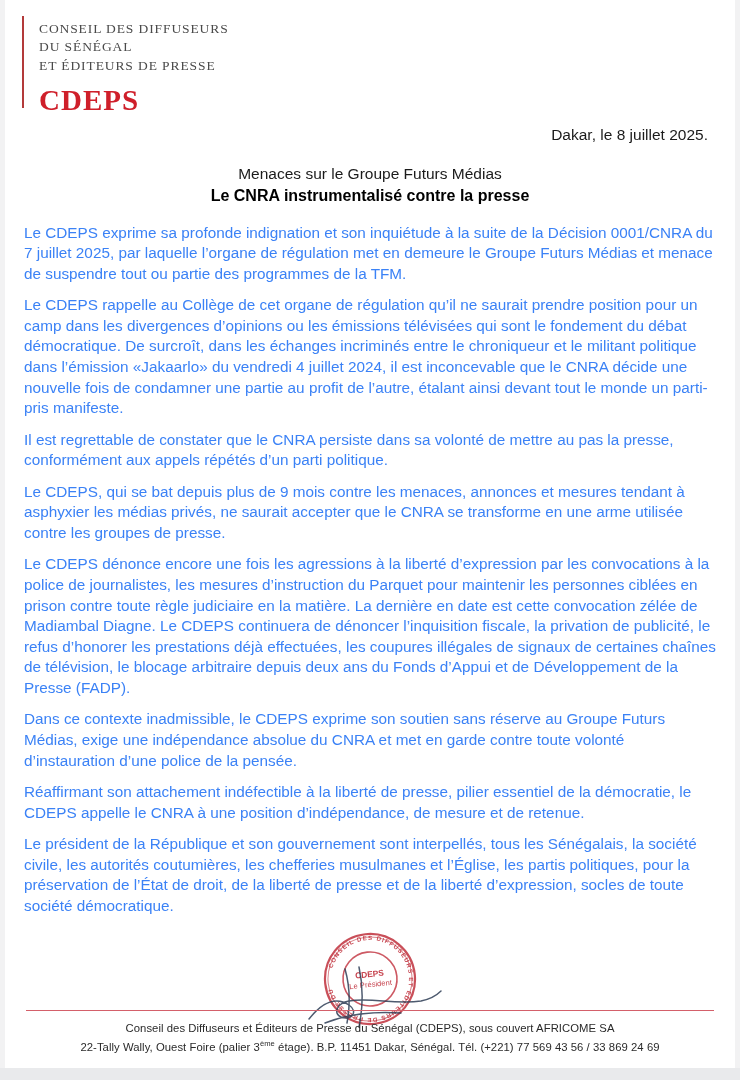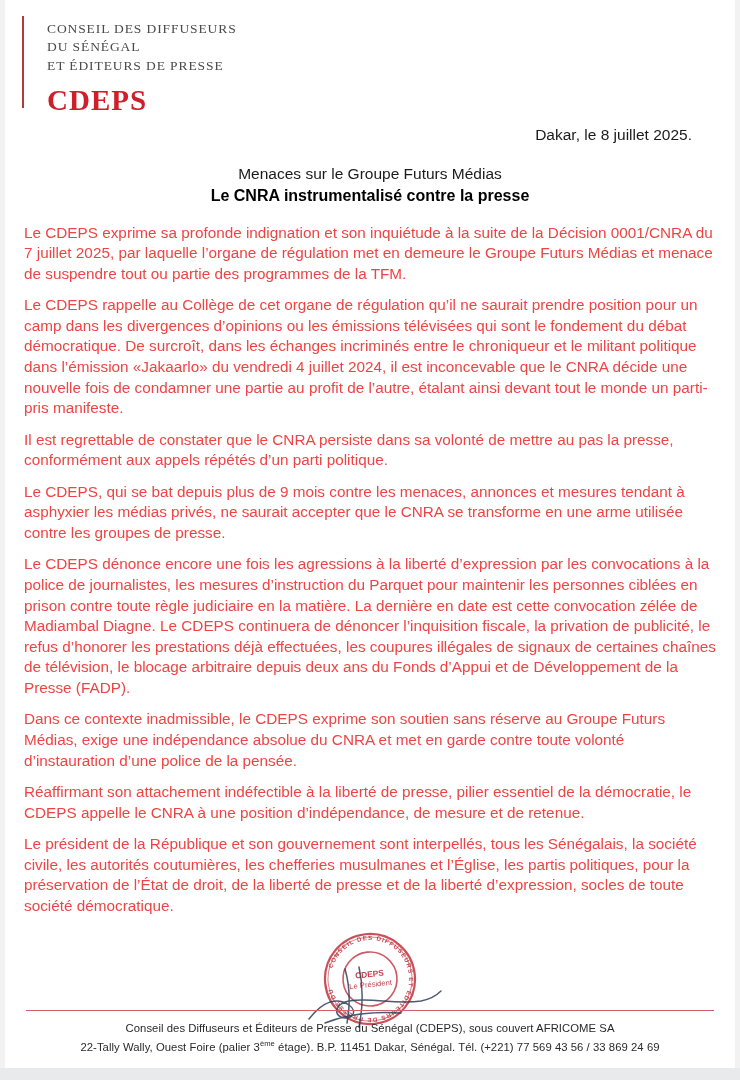--- a/index.html
+++ b/index.html
@@ -33,21 +33,21 @@
     top: 0; bottom: 0;
     width: 5px;
     background: #f2f2f3;
   }
   .side-shade-left { left: 0; }
   .side-shade-right { right: 0; }
 
   
   .letterhead {
     position: relative;
-    padding: 14px 0 0 16px;
+    padding: 14px 0 0 8px;
     height: 104px;
     box-sizing: border-box;
   }
   .lh-rule {
     position: absolute;
     left: 22px;
     top: 16px;
     width: 1.5px;
     height: 92px;
     background: #b33a3a;
@@ -70,21 +70,21 @@
     font-weight: bold;
     color: #cf1f2a;
     letter-spacing: 1px;
     line-height: 1;
     margin-top: 11px;
   }
 
   
   .date-line {
     text-align: right;
-    padding-right: 48px;
+    padding-right: 32px;
     margin-top: 22px;
     font-size: 15.5px;
     color: #1b1b1b;
   }
 
   
   .titles {
     margin-top: 20px;
     text-align: center;
     padding: 0 30px;
@@ -102,21 +102,21 @@
     margin-top: 1px;
   }
 
   
   .body-copy {
     margin-top: 16px;
     padding: 0 24px 0 24px;
   }
   .para {
     font-size: 15.3px;
-    color: #ef4444;
+    color: #3b82f6;
     line-height: 1.345;
     text-align: left;
     margin: 0 0 11px 0;
   }
 
   
   .stamp-area {
     position: relative;
     height: 96px;
     margin-top: 6px;

